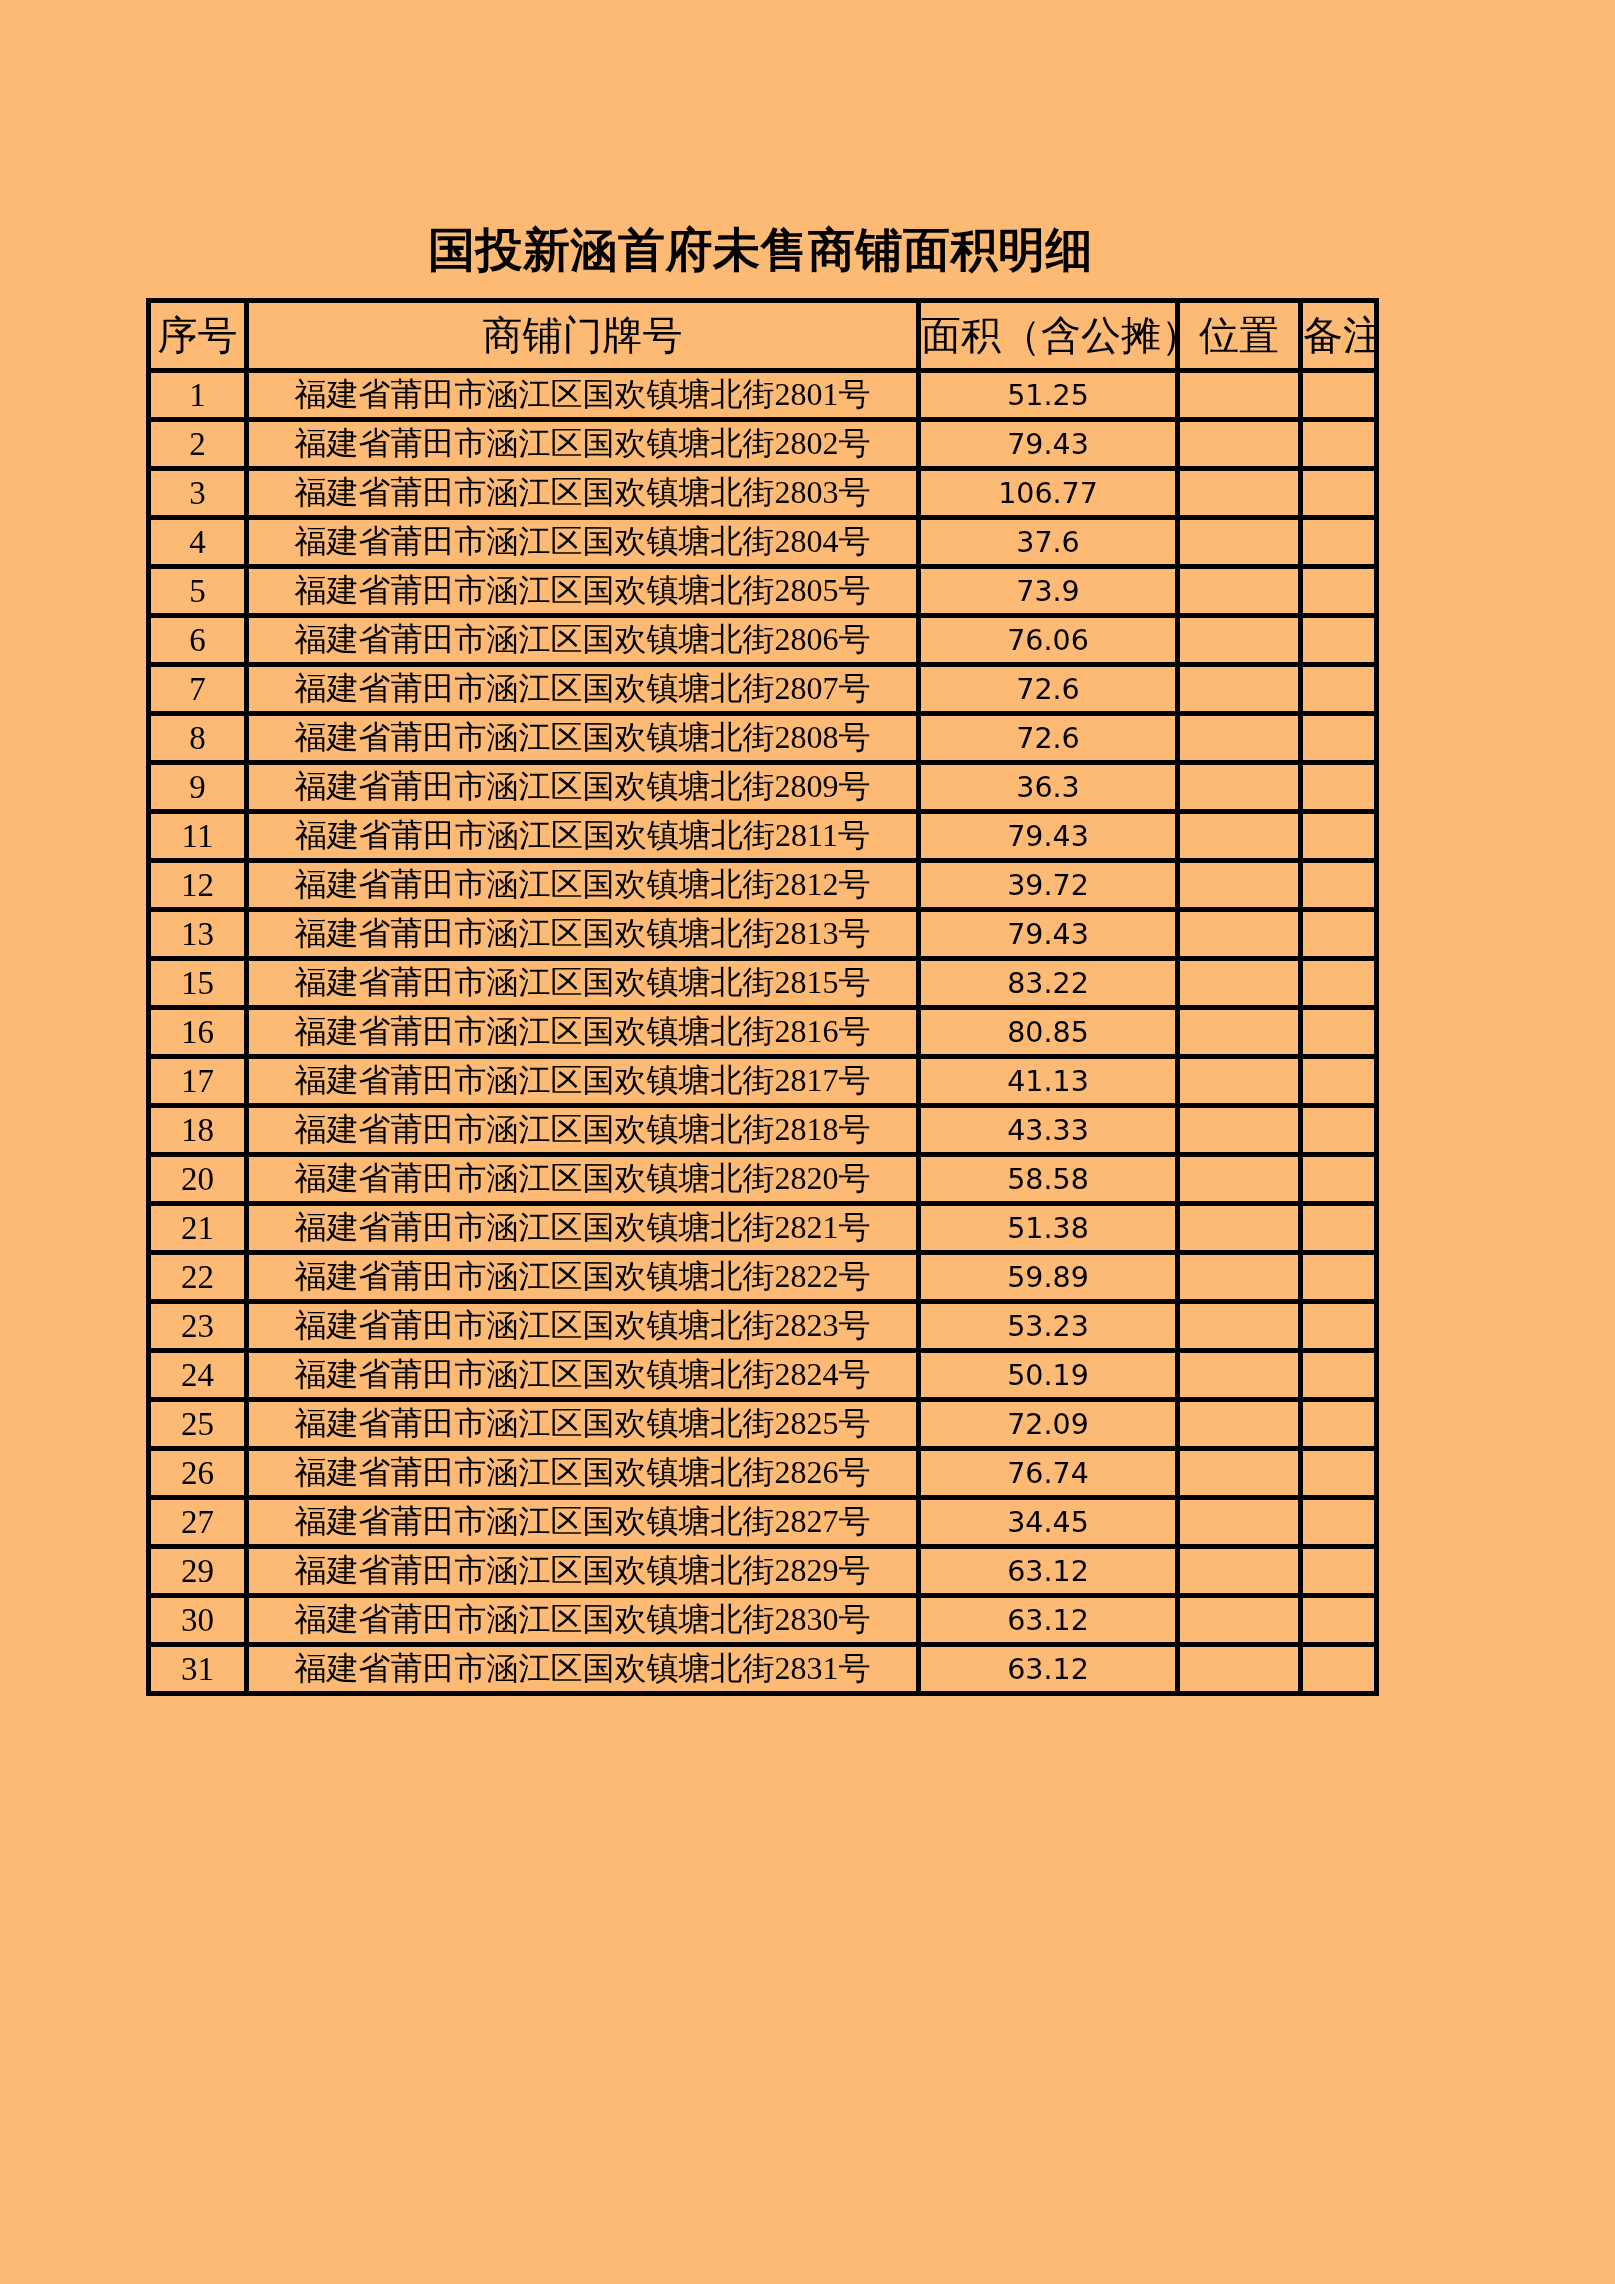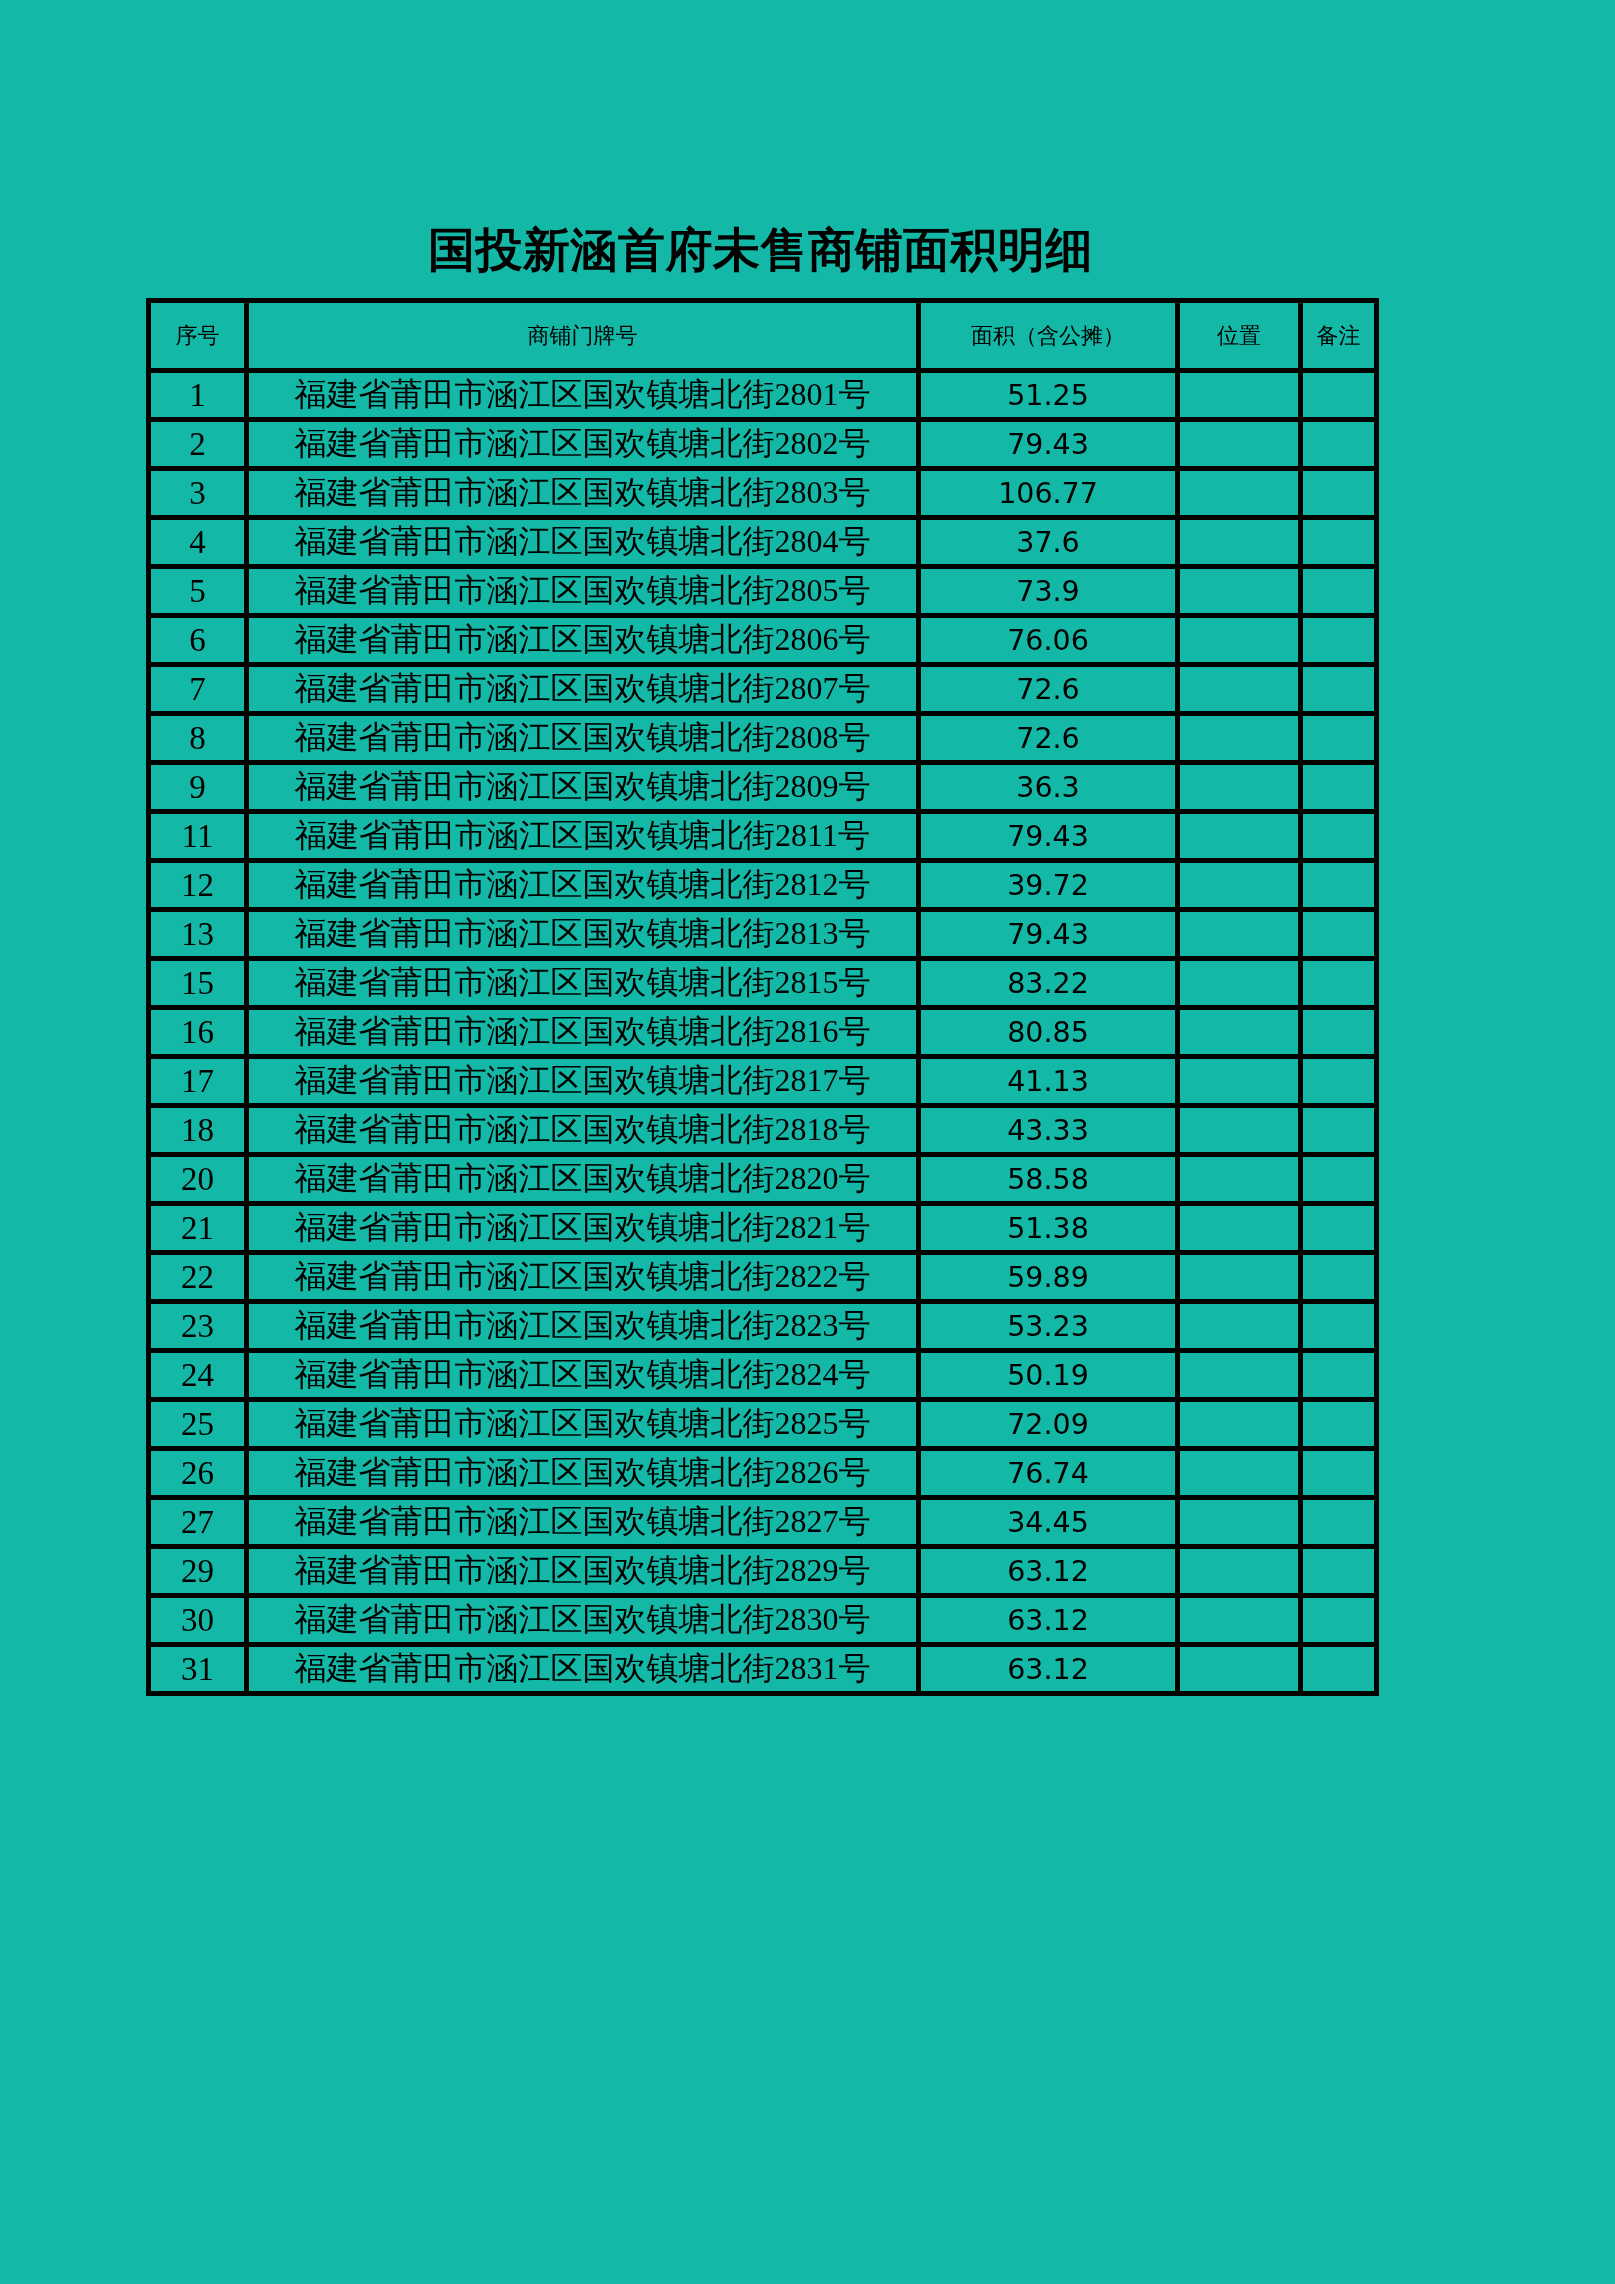--- a/index.html
+++ b/index.html
@@ -1,21 +1,21 @@
 <!DOCTYPE html>
 <html style="font-size:8.1px"><head>
 <meta charset="utf-8">
 <style>
   * { margin: 0; padding: 0; box-sizing: border-box; }
   html, body { background: #ffffff; }
   .page {
     position: relative;
     width: 1616px;
     height: 2284px;
-    background: #14b8a6;
+    background: #fdba74;
     color: #000000;
     font-family: "Liberation Serif", serif;
     overflow: hidden;
   }
   .doc-title {
     position: absolute;
     left: 146px;
     top: 224px;
     width: 1229px;
     text-align: center;
@@ -38,21 +38,21 @@
   table.shops td {
     border: 5.6px solid #000000;
     text-align: center;
     vertical-align: middle;
     overflow: hidden;
     white-space: nowrap;
   }
   table.shops thead th {
     height: 70px;
     font-weight: 400;
-    font-size: 22px;
+    font-size: 40px;
     font-family: "Liberation Serif", serif;
   }
   table.shops tbody td {
     height: 49px;
     font-size: 32px;
     font-family: "Liberation Serif", serif;
   }
   table.shops tbody td.col-seq {
     font-size: 33px;
   }

